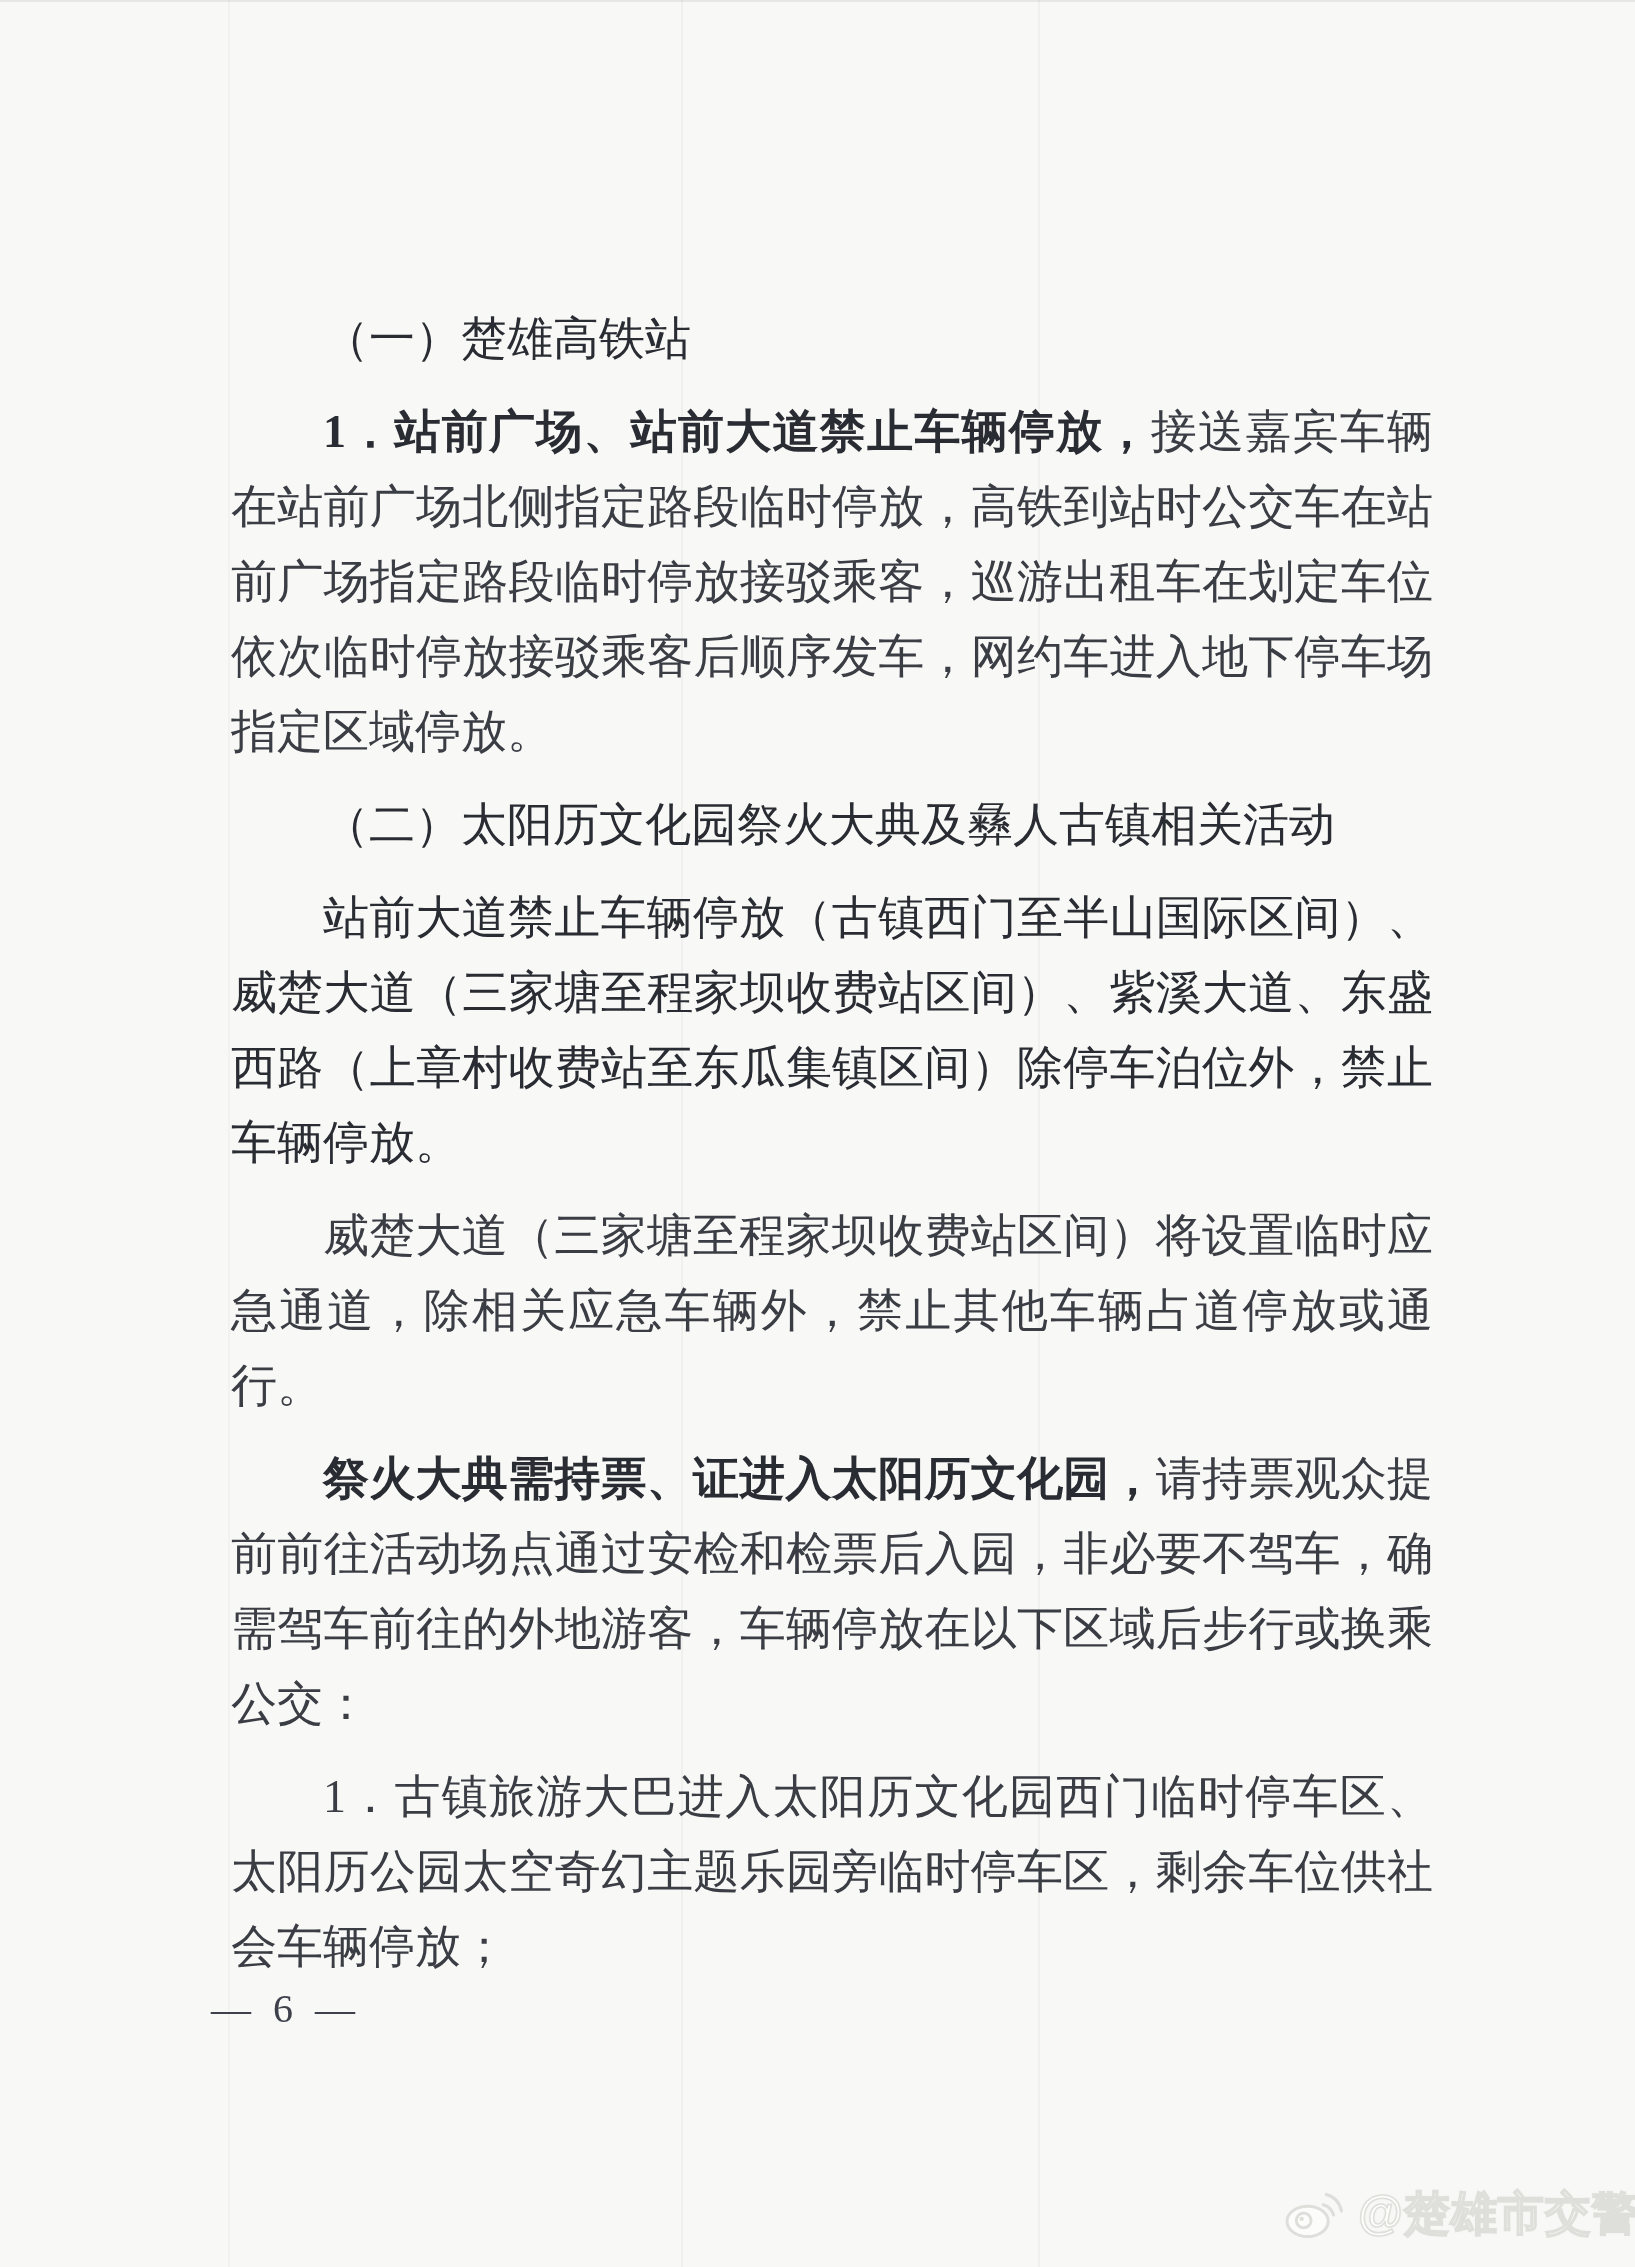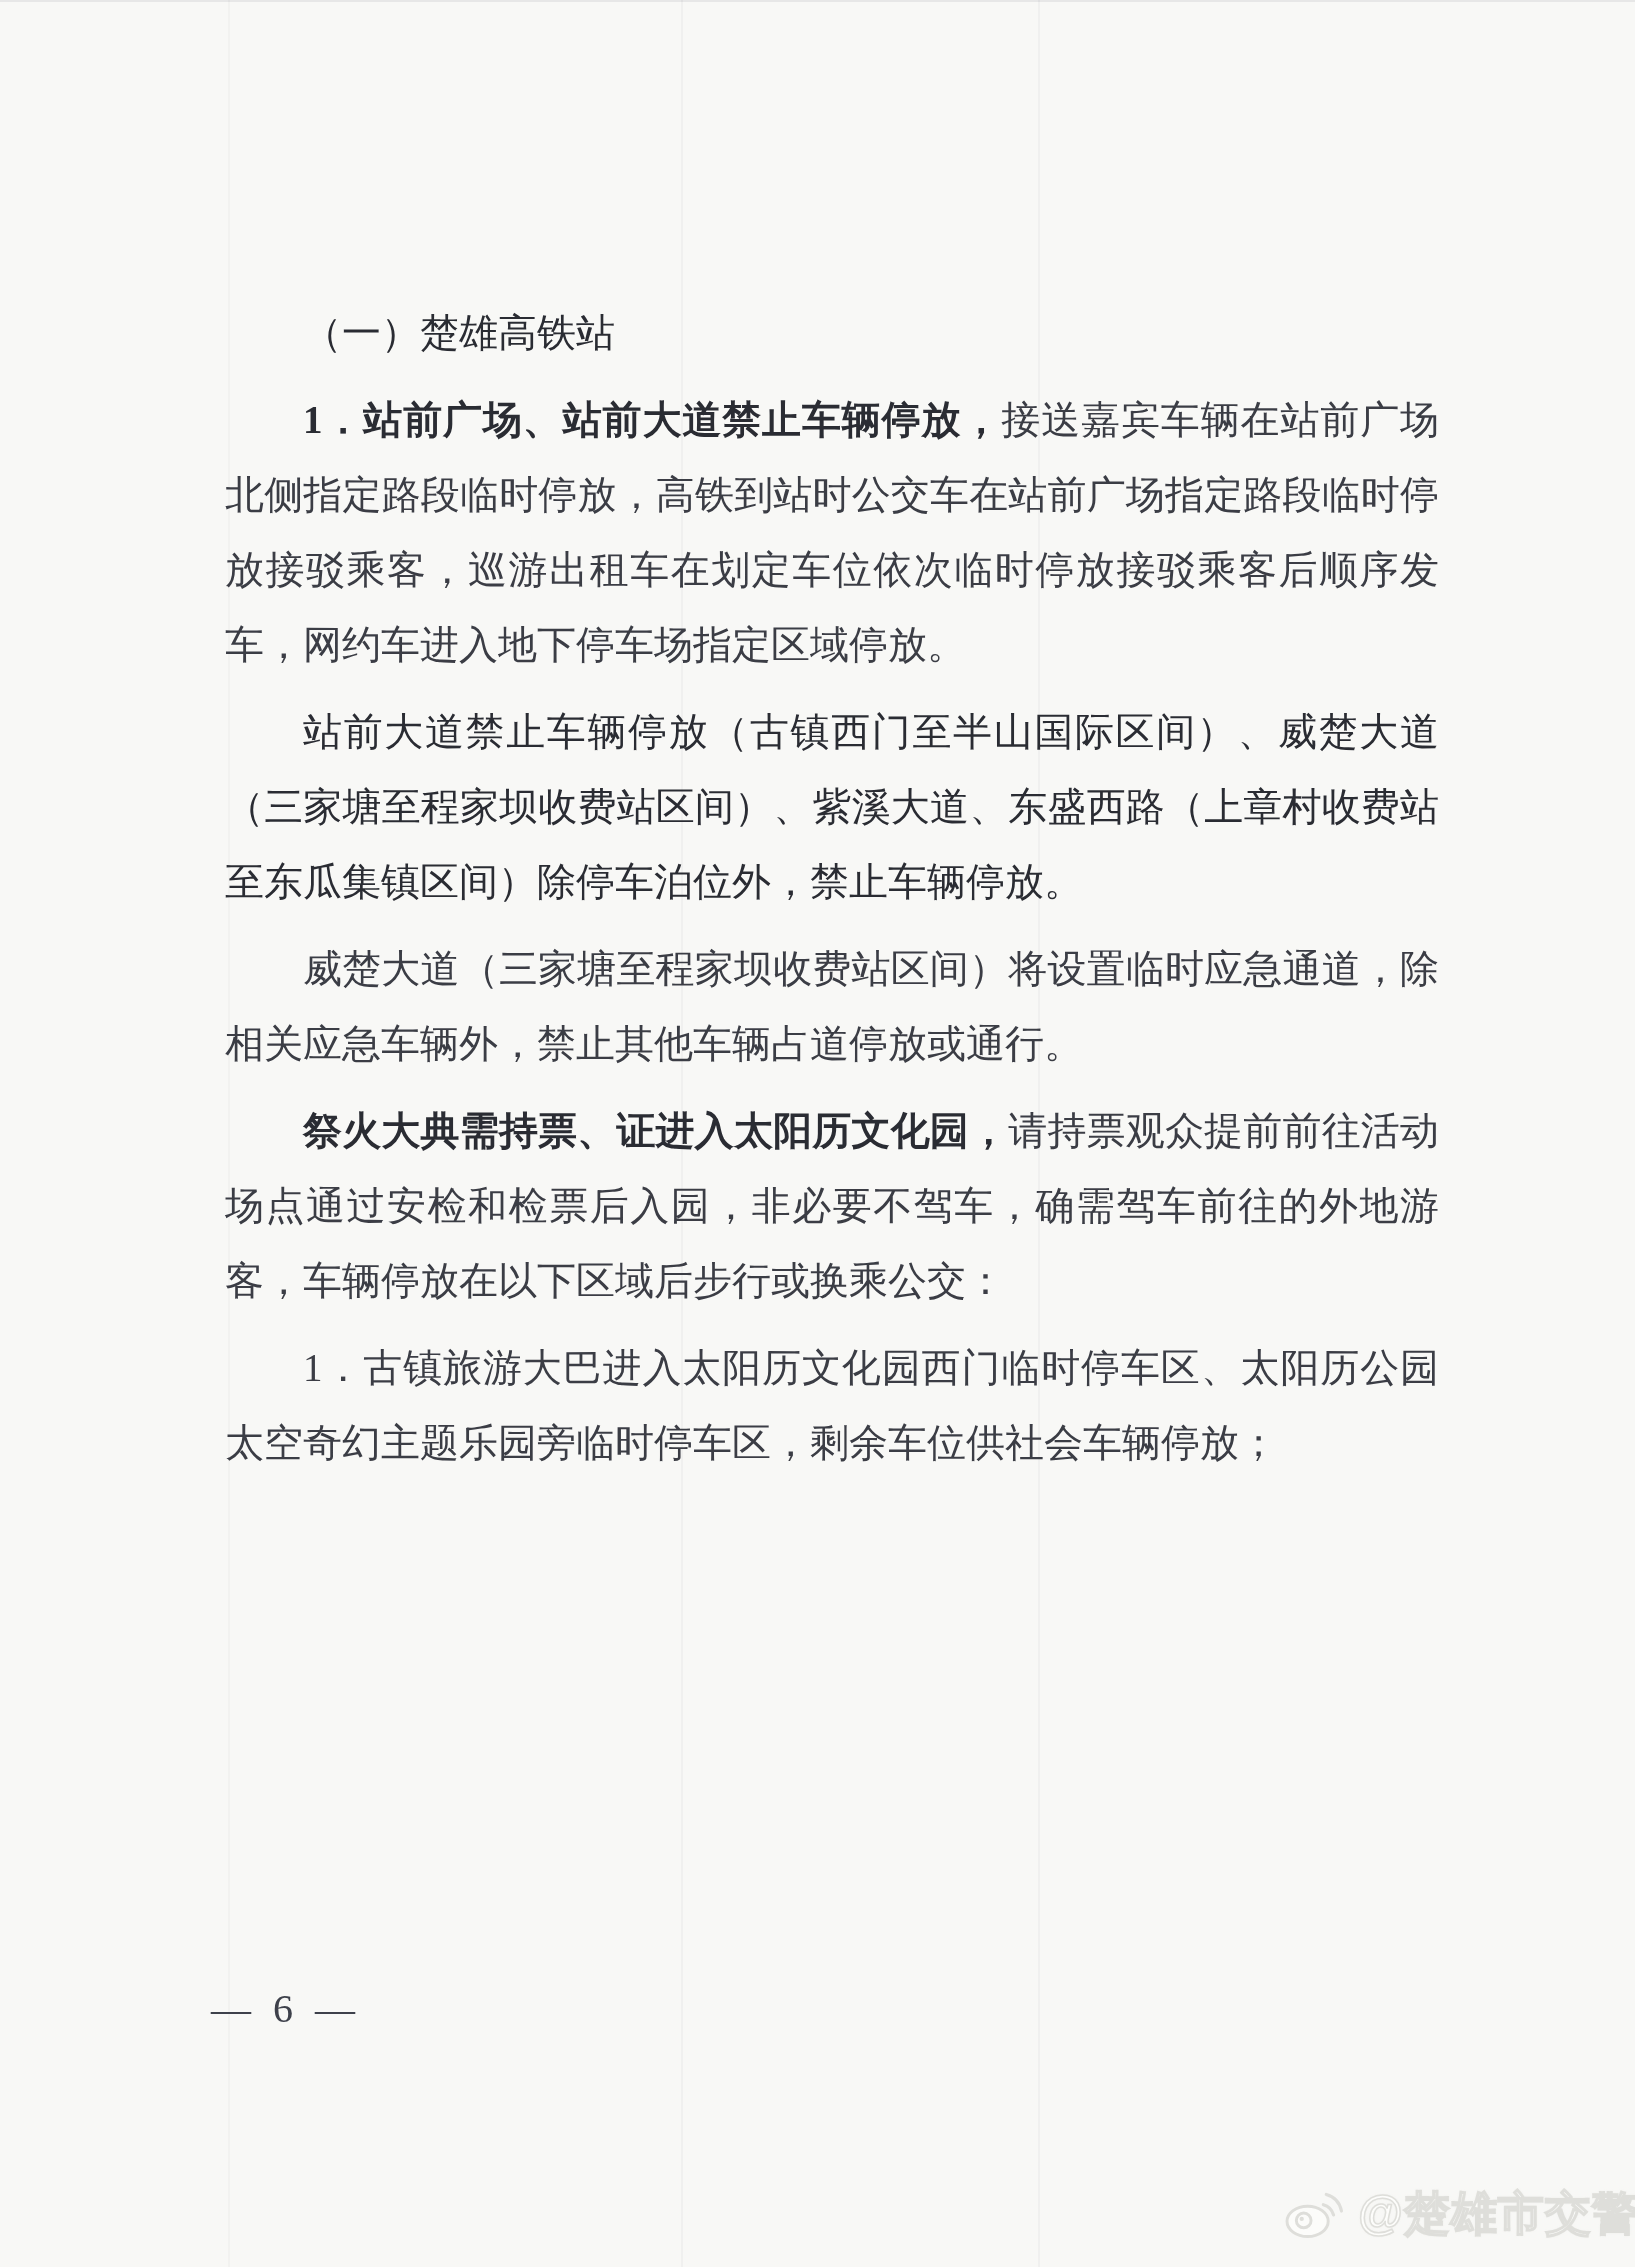--- a/index.html
+++ b/index.html
@@ -28,23 +28,23 @@
     top: 283px;
     width: 1238px;
     font-size: 42px;
     line-height: 75px;
     color: #3b3d45;
     text-align: justify;
     text-justify: inter-character;
     letter-spacing: 0;
   }
   .doc-text p, .doc-text h3 {
-    margin: 12px; padding: 0;
+    margin: 18px; padding: 0;
     text-indent: 2em;
-    font-size: 39px;
+    font-size: 46px;
     font-weight: normal;
   }
   .heading { font-weight: bold; color: #2a2c33; }
   .lead-bold { font-weight: bold; color: #2a2c33; }
   .para-bold { font-weight: bold; color: #2a2c33; }
 
   .page-number {
     position: absolute;
     left: 211px;
     top: 1985px;
@@ -82,20 +82,21 @@
   <div class="scan-streak streak-c"></div>
   <div class="scan-streak streak-a"></div>
   <div class="scan-streak streak-b"></div>
 
   <div class="doc-text">
     <h3 class="heading">（一）楚雄高铁站</h3>
 
     <p><span class="lead-bold">1．站前广场、站前大道禁止车辆停放，</span><span>接送嘉宾车辆在站前广场北侧指定路段临时停放，高铁到站时公交车在站前广场指定路段临时停放接驳乘客，巡游出租车在划定车位依次临时停放接驳乘客后顺序发车，网约车进入地下停车场指定区域停放。</span></p>
 
 
+    <h3 class="heading">（二）太阳历文化园祭火大典及彝人古镇相关活动</h3>
 
     <p class="para-bold">站前大道禁止车辆停放（古镇西门至半山国际区间）、威楚大道（三家塘至程家坝收费站区间）、紫溪大道、东盛西路（上章村收费站至东瓜集镇区间）除停车泊位外，禁止车辆停放。</p>
 
     <p>威楚大道（三家塘至程家坝收费站区间）将设置临时应急通道，除相关应急车辆外，禁止其他车辆占道停放或通行。</p>
 
     <p><span class="lead-bold">祭火大典需持票、证进入太阳历文化园，</span><span>请持票观众提前前往活动场点通过安检和检票后入园，非必要不驾车，确需驾车前往的外地游客，车辆停放在以下区域后步行或换乘公交：</span></p>
 
     <p>1．古镇旅游大巴进入太阳历文化园西门临时停车区、太阳历公园太空奇幻主题乐园旁临时停车区，剩余车位供社会车辆停放；</p>
   </div>
 

